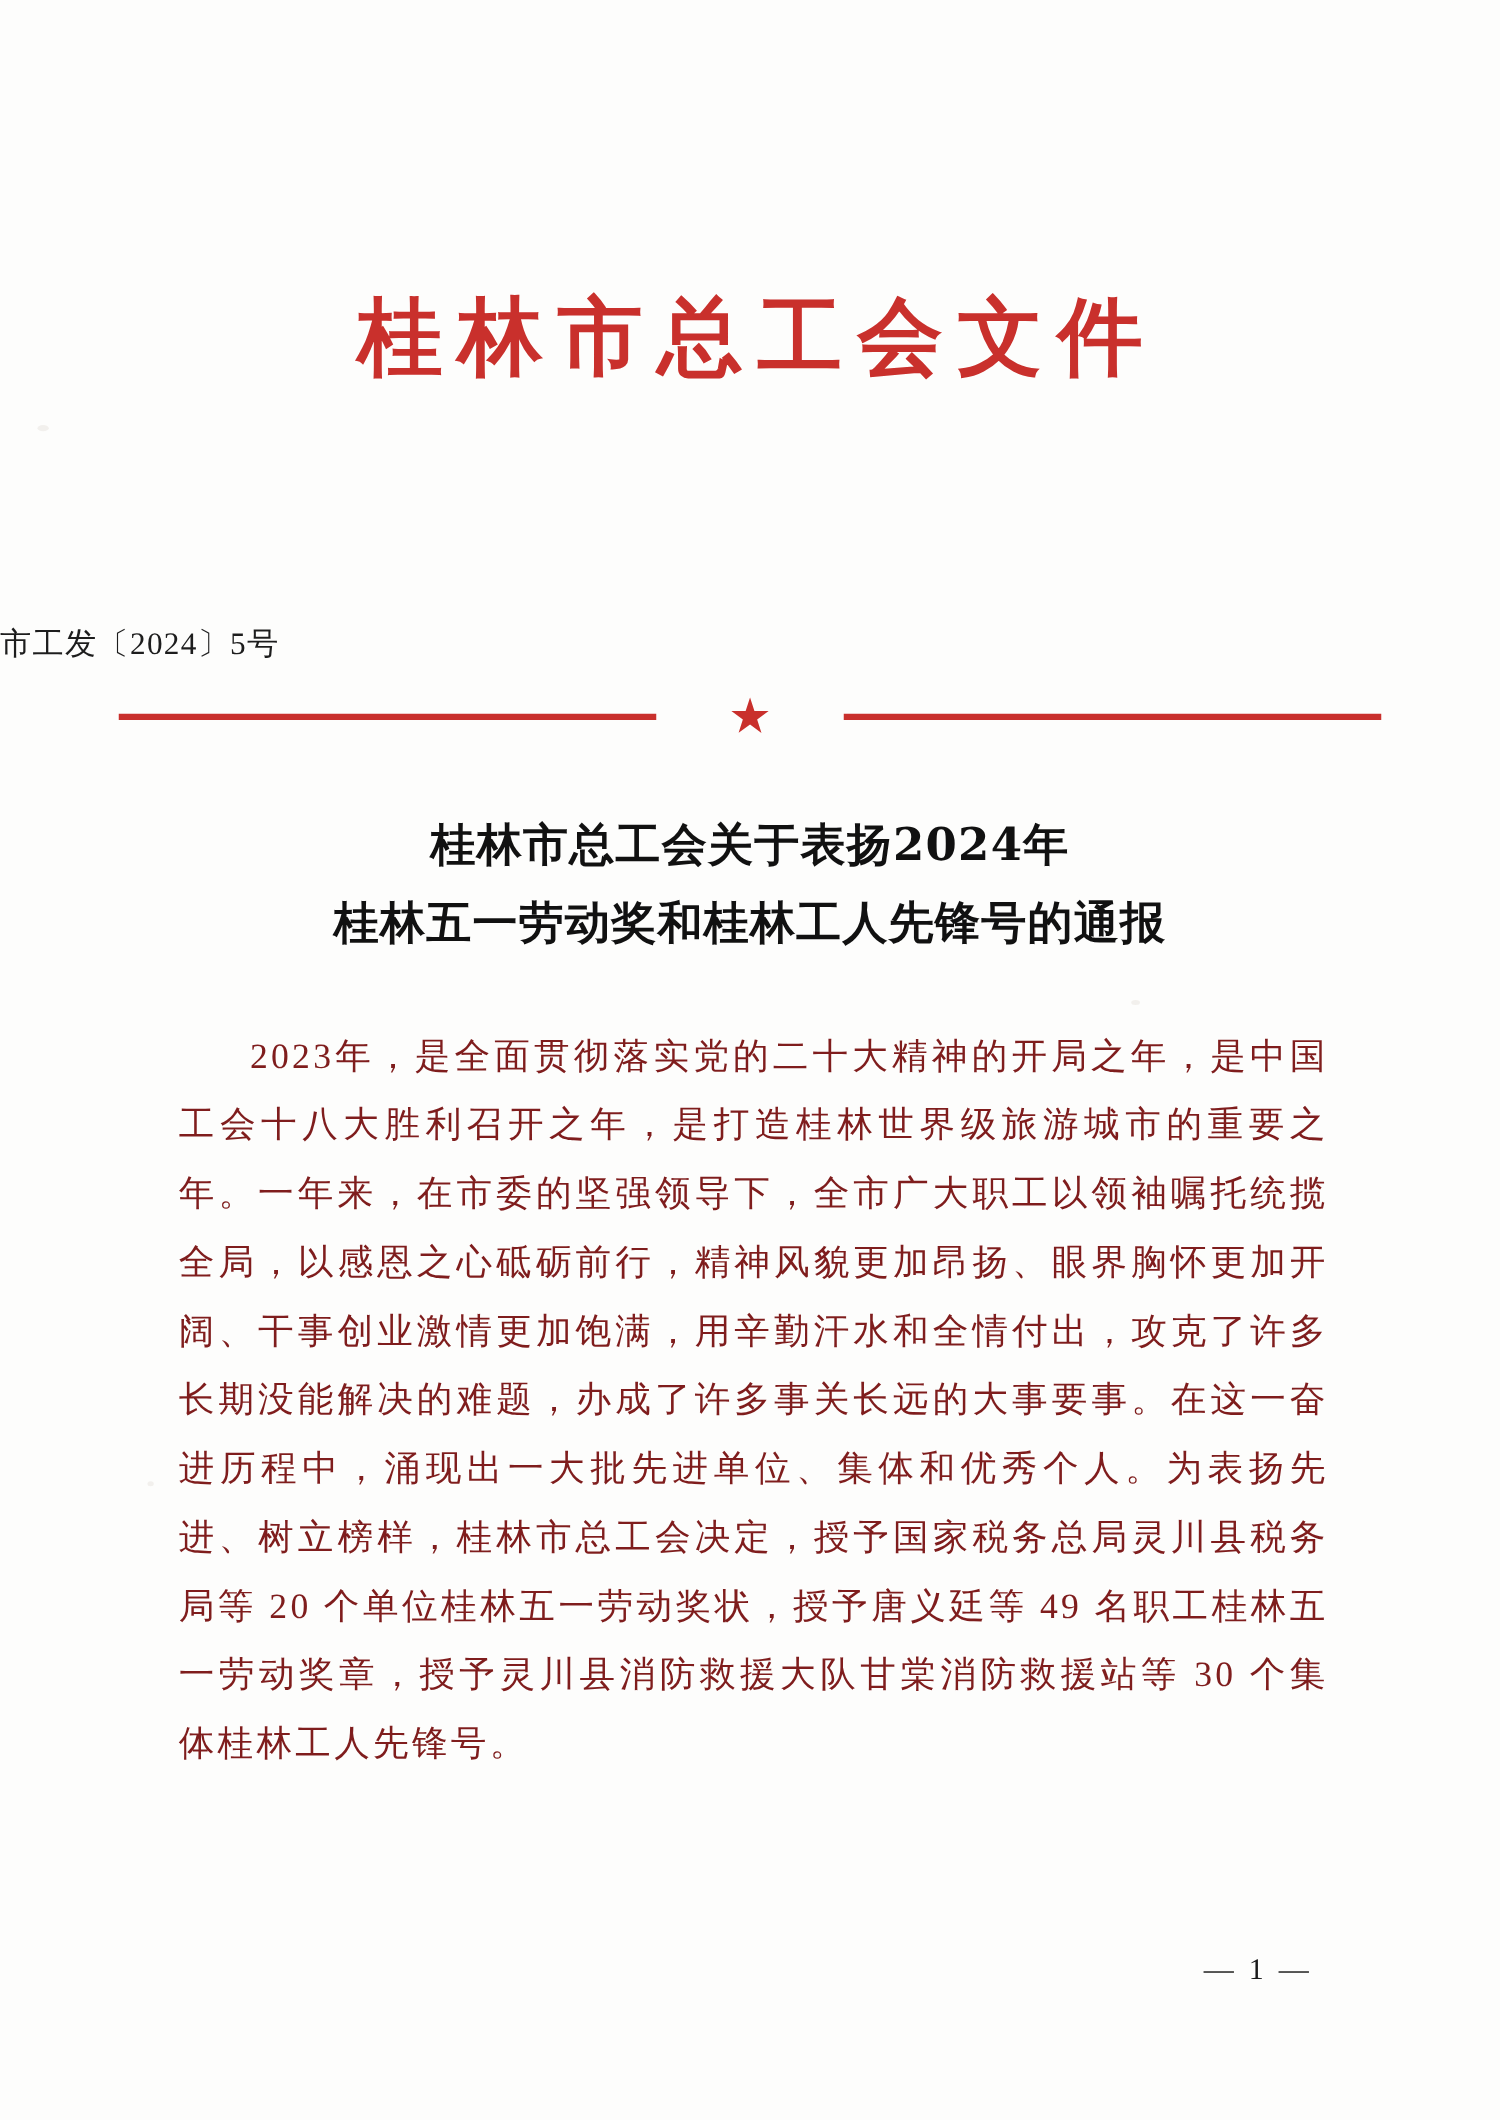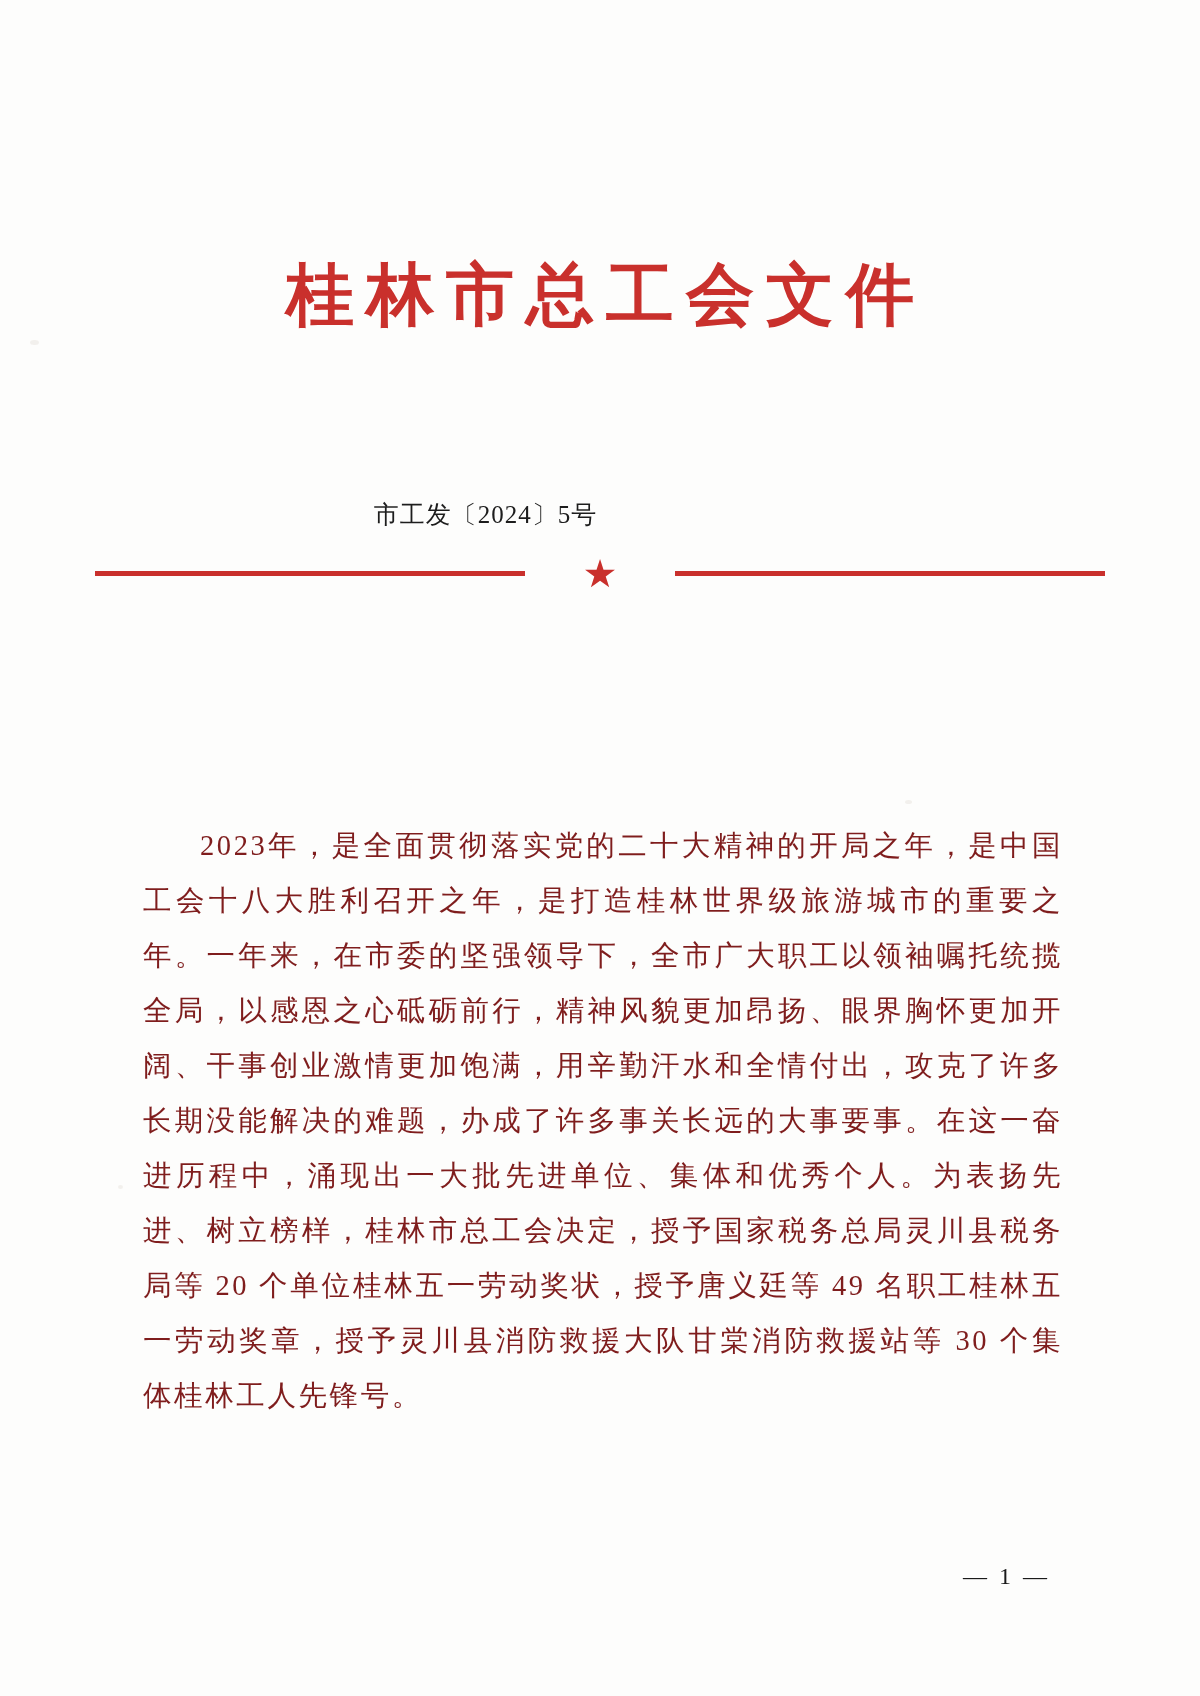--- a/index.html
+++ b/index.html
@@ -19,21 +19,21 @@
     width: 1200px;
     height: 1696px;
     position: relative;
     box-sizing: border-box;
     background: #fdfdfc;
   }
 
   
   .masthead {
     position: absolute;
-    top: 260px;
+    top: 236px;
     left: 0;
     width: 1200px;
     text-align: center;
   }
   .masthead-title {
     font-family: "DejaVu Serif", "Liberation Serif", serif;
     font-weight: bold;
     font-size: 68px;
     letter-spacing: 12px;
     color: #c9302c;
@@ -41,21 +41,20 @@
     text-indent: 12px;
     white-space: nowrap;
   }
 
   
   .doc-number {
     position: absolute;
     top: 498px;
     left: 0;
     width: 971px;
-    text-align: center;
     font-size: 25px;
     letter-spacing: 1px;
     color: #1d1d1d;
   }
 
   
   .red-rule {
     position: absolute;
     top: 560px;
     left: 95px;
@@ -146,20 +145,24 @@
   </div>
 
   <div class="doc-number">市工发〔2024〕5号</div>
 
   <div class="red-rule">
     <div class="bar left"></div>
     <div class="star">★</div>
     <div class="bar right"></div>
   </div>
 
+  <div class="doc-title">
+    <span class="line">桂林市总工会关于表扬2024年</span>
+    <span class="line">桂林五一劳动奖和桂林工人先锋号的通报</span>
+  </div>
 
   <div class="doc-body">
     <p>2023年，是全面贯彻落实党的二十大精神的开局之年，是中国工会十八大胜利召开之年，是打造桂林世界级旅游城市的重要之年。一年来，在市委的坚强领导下，全市广大职工以领袖嘱托统揽全局，以感恩之心砥砺前行，精神风貌更加昂扬、眼界胸怀更加开阔、干事创业激情更加饱满，用辛勤汗水和全情付出，攻克了许多长期没能解决的难题，办成了许多事关长远的大事要事。在这一奋进历程中，涌现出一大批先进单位、集体和优秀个人。为表扬先进、树立榜样，桂林市总工会决定，授予国家税务总局灵川县税务局等 20 个单位桂林五一劳动奖状，授予唐义廷等 49 名职工桂林五一劳动奖章，授予灵川县消防救援大队甘棠消防救援站等 30 个集体桂林工人先锋号。</p>
   </div>
 
   <div class="page-number">— 1 —</div>
 
 </div>
 
 </body></html>

